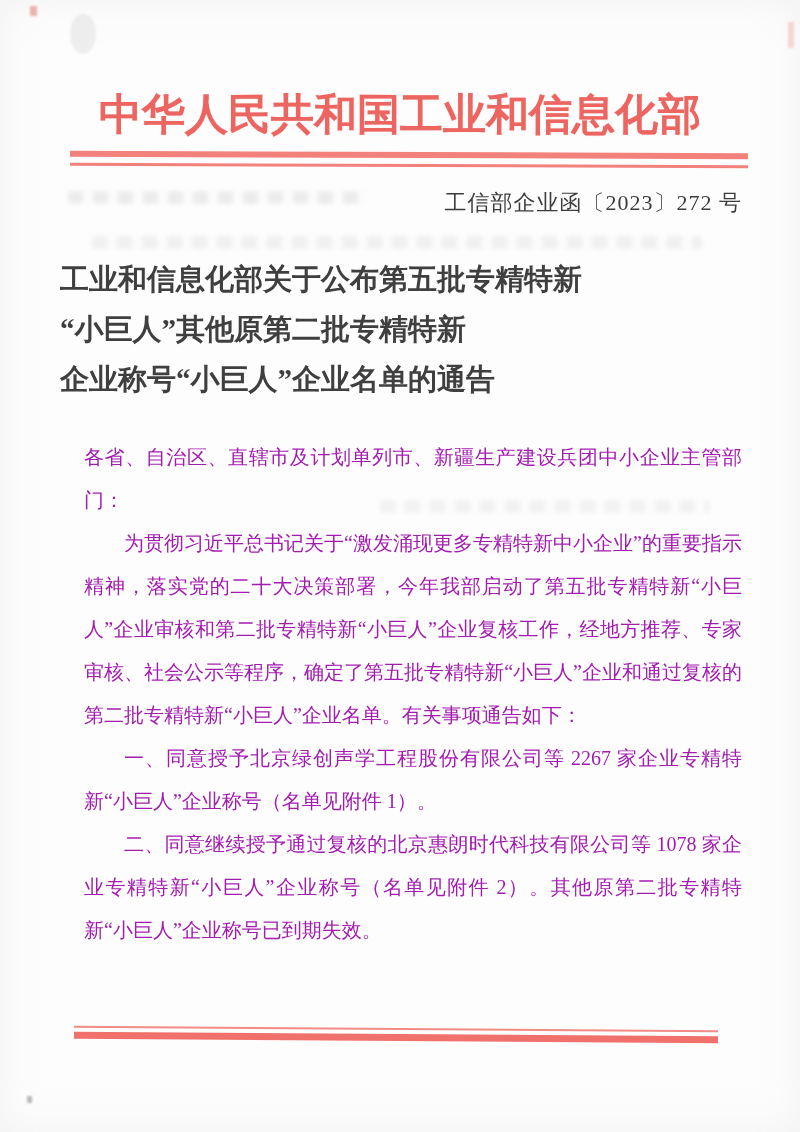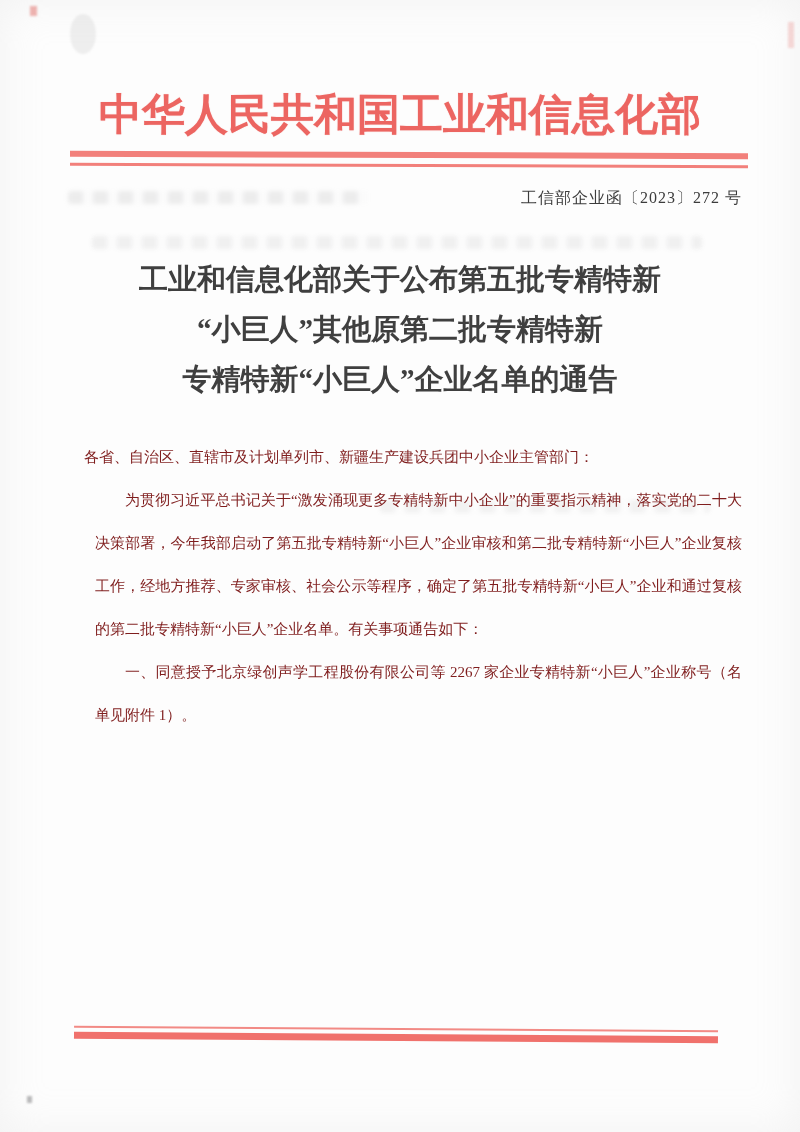--- a/index.html
+++ b/index.html
@@ -46,57 +46,56 @@
     margin-bottom: 6px;
   }
   .header-rules .rule-thin {
     height: 3px;
     background: #f2807b;
   }
   .doc-number {
     position: absolute;
     top: 188px;
     right: 58px;
-    font-size: 16px;
+    font-size: 22px;
     color: #3c3c3c;
     letter-spacing: 1px;
     white-space: nowrap;
   }
 
   
   .doc-title {
     position: absolute;
     top: 254px;
     left: 60px;
     width: 680px;
-    text-align: center;
+    text-align: left;
     font-size: 29px;
     font-weight: 700;
     color: #3f3f3f;
     line-height: 50px;
     margin: 0;
   }
 
   
   .doc-body {
     position: absolute;
     top: 436px;
     left: 84px;
     width: 658px;
-    font-size: 15px;
+    font-size: 20px;
     line-height: 43px;
-    color: #7f1d1d;
+    color: #a21caf;
     text-align: justify;
   }
   .doc-body p {
     margin: 0;
   }
   .doc-body p.indent {
     text-indent: 2em;
-    margin-left: 11px;
   }
 
   
   .footer-rules {
     position: absolute;
     top: 1028px;
     left: 74px;
     width: 644px;
     transform: rotate(0.4deg);
   }
@@ -152,27 +151,28 @@
   <div class="header-rules">
     <div class="rule-thick"></div>
     <div class="rule-thin"></div>
   </div>
 
   <div class="doc-number">工信部企业函〔2023〕272 号</div>
 
   <h2 class="doc-title">
     <div>工业和信息化部关于公布第五批专精特新</div>
     <div>“小巨人”其他原第二批专精特新</div>
-    <div>专精特新“小巨人”企业名单的通告</div>
+    <div>企业称号“小巨人”企业名单的通告</div>
   </h2>
 
   <div class="doc-body">
     <p>各省、自治区、直辖市及计划单列市、新疆生产建设兵团中小企业主管部门：</p>
     <p class="indent">为贯彻习近平总书记关于“激发涌现更多专精特新中小企业”的重要指示精神，落实党的二十大决策部署，今年我部启动了第五批专精特新“小巨人”企业审核和第二批专精特新“小巨人”企业复核工作，经地方推荐、专家审核、社会公示等程序，确定了第五批专精特新“小巨人”企业和通过复核的第二批专精特新“小巨人”企业名单。有关事项通告如下：</p>
     <p class="indent">一、同意授予北京绿创声学工程股份有限公司等 2267 家企业专精特新“小巨人”企业称号（名单见附件 1）。</p>
+    <p class="indent">二、同意继续授予通过复核的北京惠朗时代科技有限公司等 1078 家企业专精特新“小巨人”企业称号（名单见附件 2）。其他原第二批专精特新“小巨人”企业称号已到期失效。</p>
   </div>
 
   <div class="footer-rules">
     <div class="rule-thin"></div>
     <div class="rule-thick"></div>
   </div>
 
 </div>
 
 </body></html>

